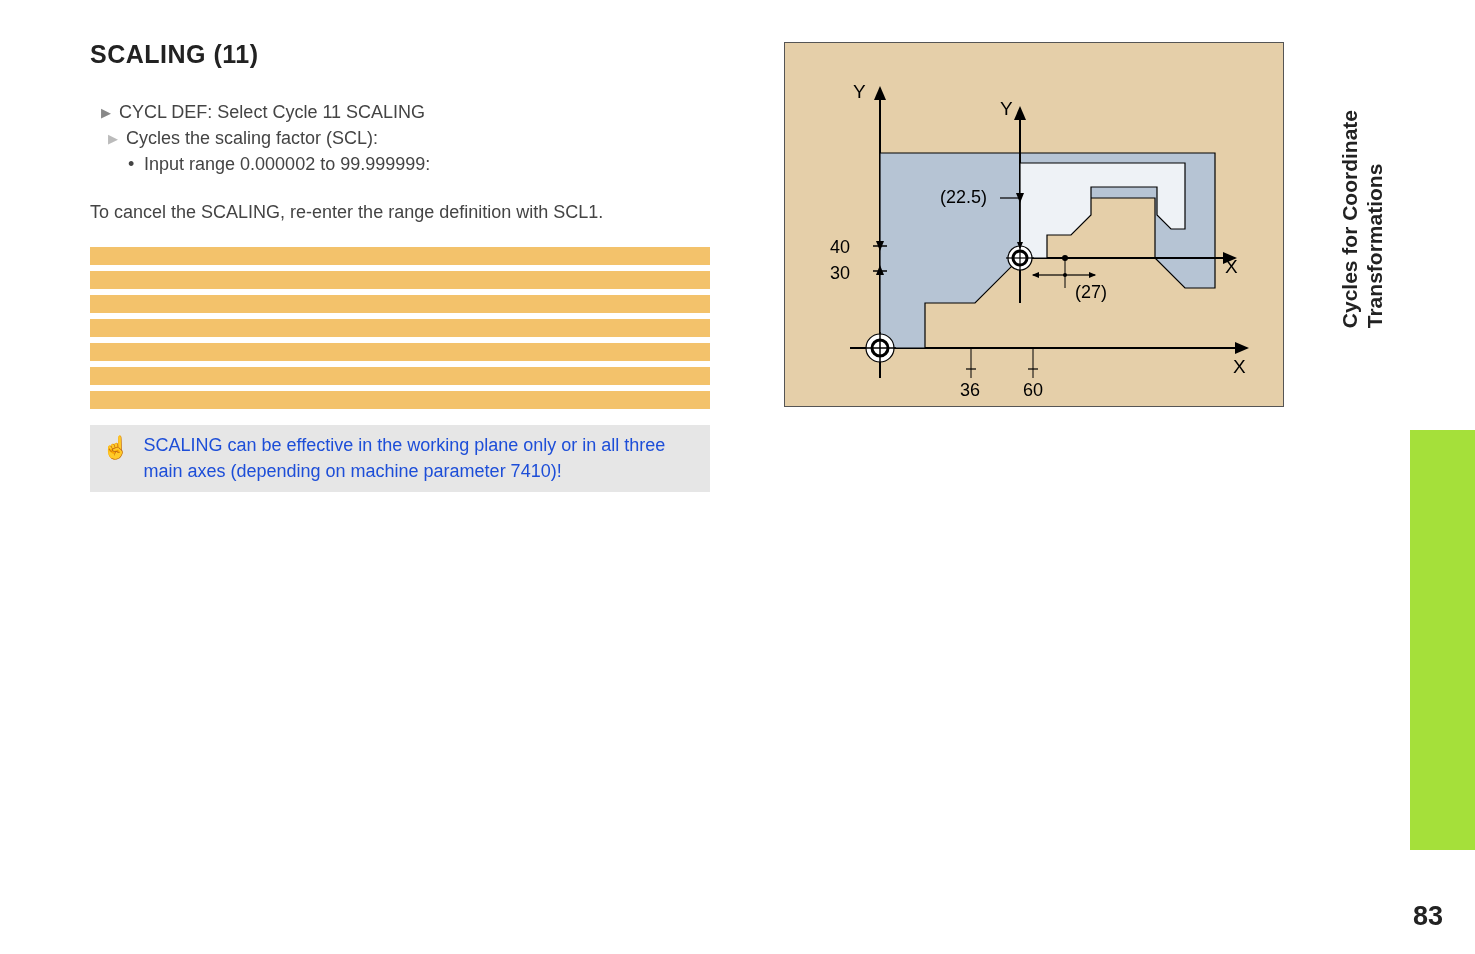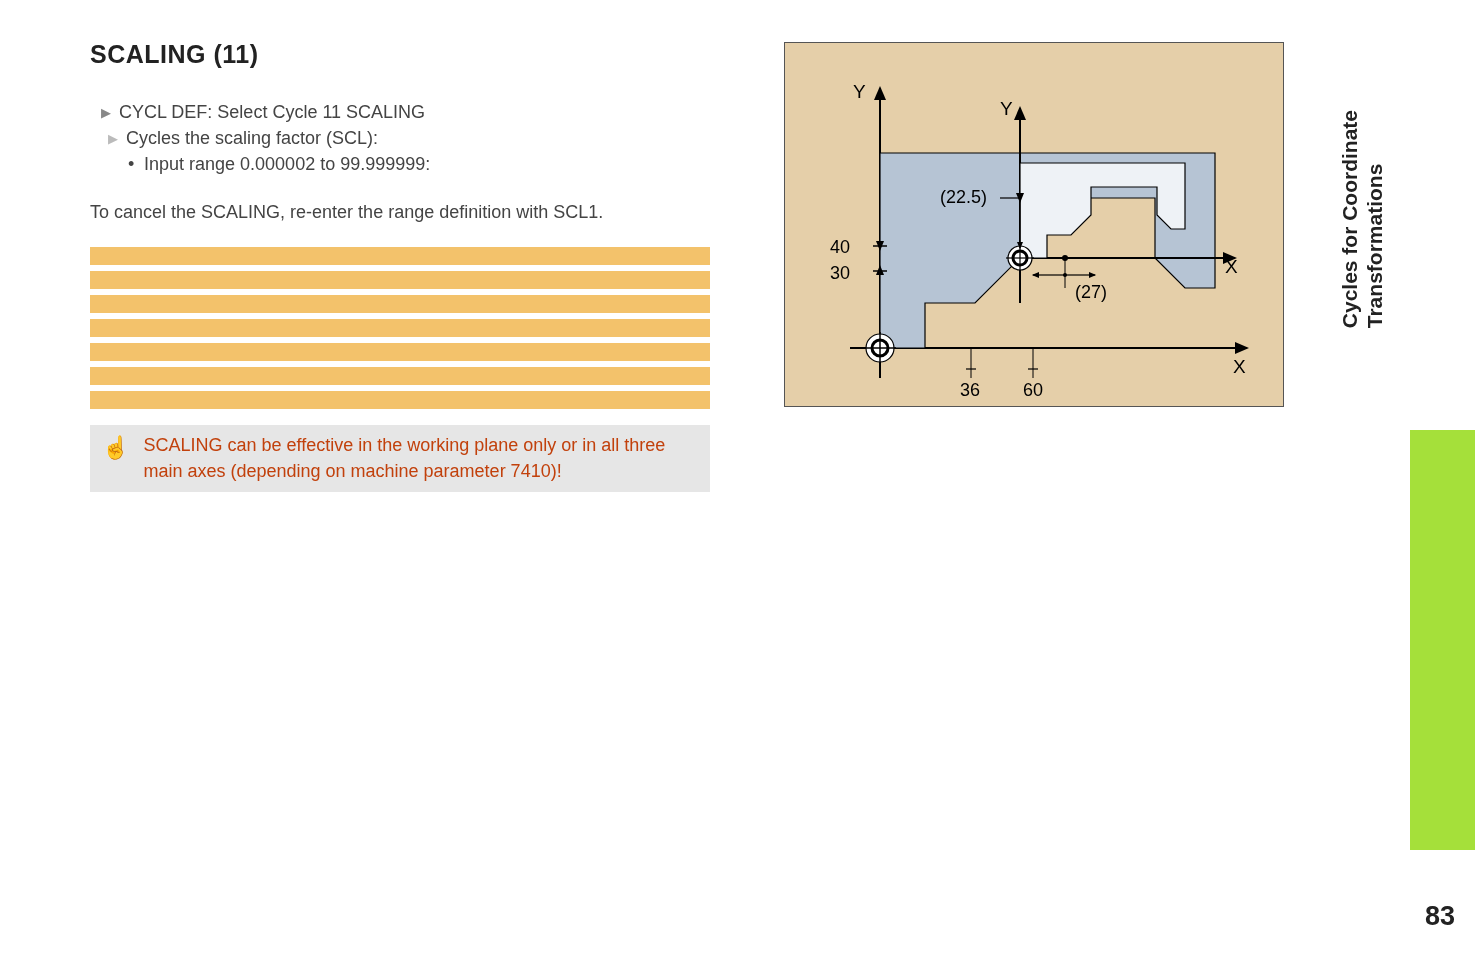--- a/index.html
+++ b/index.html
@@ -56,21 +56,21 @@
     display: flex;
     align-items: flex-start;
     gap: 14px;
   }
   .hand-icon { 
     font-size: 22px; 
     color: #555; 
     padding-top: 2px;
     flex-shrink: 0;
   }
-  .note-text { font-size: 18px; color: #c2410c; line-height: 1.4; }
+  .note-text { font-size: 18px; color: #1d4ed8; line-height: 1.4; }
 
   
   .diagram {
     position: absolute;
     top: 42px;
     left: 784px;
     width: 500px;
     height: 365px;
     border: 1.5px solid #555;
     background: #e5cfa9;
@@ -92,21 +92,21 @@
   .green-tab {
     position: absolute;
     right: 0;
     top: 430px;
     width: 65px;
     height: 420px;
     background: #a5e03a;
   }
   .page-num {
     position: absolute;
-    right: 20px;
+    right: 32px;
     bottom: 22px;
     font-size: 27px;
     font-weight: bold;
     color: #222;
   }
 </style>
 </head>
 <body>
 
 <div class="page">

